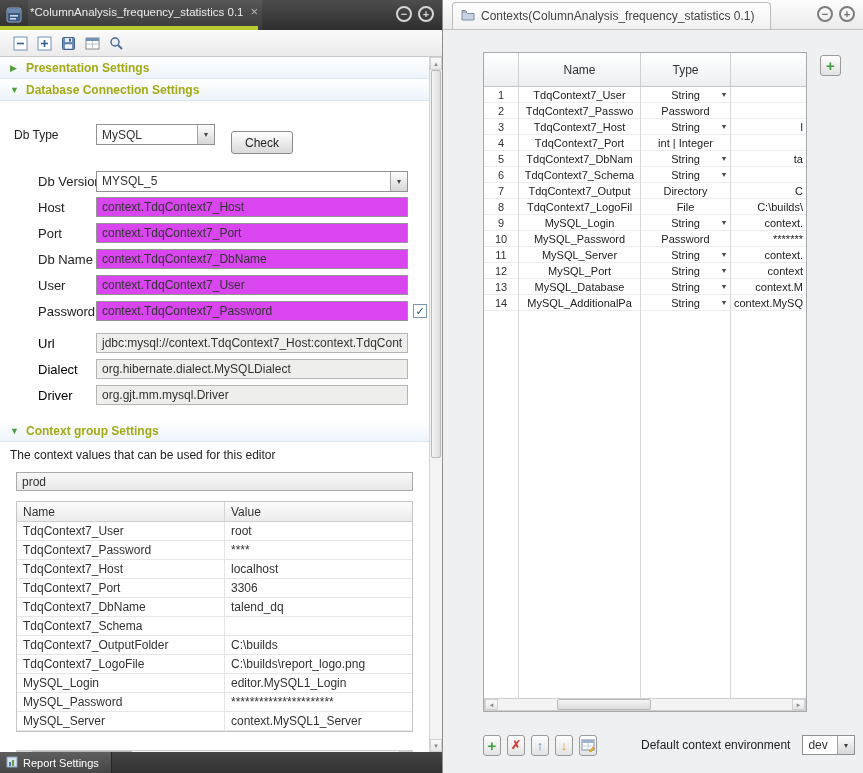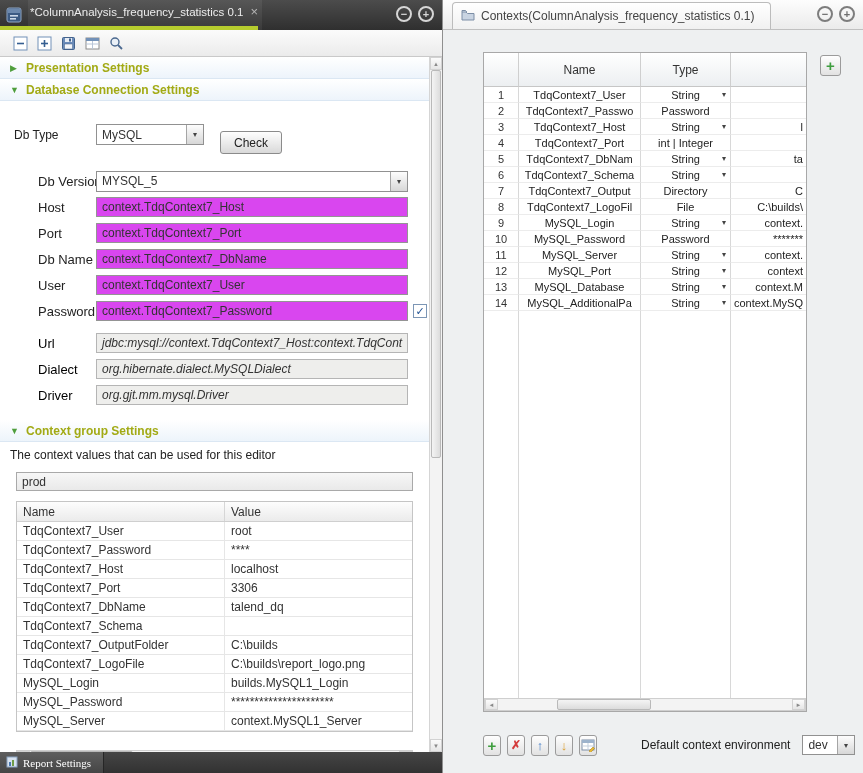--- a/index.html
+++ b/index.html
@@ -28,29 +28,29 @@
 
   .section-header { display:flex; align-items:center; gap:7px; height:22px; padding-left:10px; background:linear-gradient(#ffffff,#edf4fb); border-bottom:1px solid #dbe7f3; cursor:pointer; }
   .section-arrow { color:#4f9e3c; font-size:9px; width:9px; }
   .section-title { color:#a2aa15; font-weight:bold; font-size:12px; }
 
   .dbtype-row { display:flex; align-items:center; margin:14px 0 14px 14px; }
   .dbtype-label { width:82px; color:#222; }
   .combo { height:21px; border:1px solid #919191; background:#fff; display:flex; align-items:center; cursor:pointer; }
   .combo-text { flex:1; padding-left:5px; white-space:nowrap; overflow:hidden; }
   .combo-btn { width:17px; height:100%; border-left:1px solid #a5a5a5; background:linear-gradient(#fdfdfd,#d7d7d7); display:flex; align-items:center; justify-content:center; font-size:8px; color:#444; }
-  .combo.dbtype { width:108px; }
+  .combo.dbtype { width:119px; }
   .check-btn { margin-left:16px; height:23px; padding:0 13px; border:1px solid #8b8b8b; border-radius:3px; background:linear-gradient(#fefefe,#d9d9d9); font-size:12px; color:#222; cursor:pointer;margin-top:16px; }
 
   .form-row { display:flex; align-items:center; height:26px; padding-left:38px; }
   .form-row.gap-top { margin-top:6px; }
   .form-label { width:58px; color:#222; font-size:13px; white-space:nowrap; }
   .form-label.dim { color:#000000; }
   .field { width:312px; height:20px; border:1px solid #949494; background:#d946ef; display:flex; align-items:center; padding:0 5px; white-space:nowrap; overflow:hidden; font-size:12px; }
-  .field.disabled { background:#eeeeec; border-color:#b5b5b5;font-style:italic; }
+  .field.disabled { background:#eeeeec; border-color:#b5b5b5; }
   .combo.version { width:312px; }
   .checkbox { width:14px; height:14px; margin-left:5px; border:1px solid #7c96b5; background:#fff; color:#1d4f91; font-size:11px; line-height:12px; text-align:center; cursor:pointer; }
 
   .cg-desc { padding:6px 0 2px 10px; color:#222; }
   .group-box { margin:8px 16px 0 16px; height:19px; border:1px solid #a9a9a9; background:linear-gradient(#f7f7f7,#e9e9e9); display:flex; align-items:center; padding-left:5px; }
 
   .lp-table { margin:10px 16px 0 16px; border:1px solid #c5c5c5; font-size:12px; }
   .lpt-header { display:grid; grid-template-columns:208px 1fr; height:20px; background:linear-gradient(#fdfdfd,#ebebeb); border-bottom:1px solid #cfcfcf; }
   .lpt-header > div { display:flex; align-items:center; padding-left:6px; border-right:1px solid #d6d6d6; color:#333; }
   .lpt-header > div:last-child { border-right:none; }
@@ -65,21 +65,21 @@
   .hs-thumb { position:absolute; top:0; height:100%; background:linear-gradient(#f4f4f4,#dcdcdc); border:1px solid #b9b9b9; border-radius:2px; cursor:pointer; }
   .lp-hscroll { margin:18px 16px 0 16px; }
   .lp-hscroll .hs-thumb { left:0; width:28%; }
 
   .vscroll { width:13px; flex:0 0 13px; background:#f3f3f3; border-left:1px solid #d5d5d5; display:flex; flex-direction:column; }
   .vs-btn { height:13px; display:flex; align-items:center; justify-content:center; font-size:6px; color:#8a8a8a; background:linear-gradient(#fbfbfb,#e6e6e6); border:1px solid #d2d2d2; cursor:pointer; }
   .vs-track { flex:1; position:relative; }
   .vs-thumb { position:absolute; left:1px; right:1px; top:0; height:58%; background:linear-gradient(90deg,#f4f4f4,#dcdcdc); border:1px solid #b9b9b9; border-radius:2px; cursor:pointer; }
 
   .lp-bottombar { height:21px; flex:0 0 21px; background:linear-gradient(#454545,#323232); display:flex; align-items:stretch; }
-  .report-tab { display:flex; align-items:center; gap:5px; background:linear-gradient(#5e5e5e,#454545); color:#fff; font-size:11px; padding:0 12px 0 6px; border-right:1px solid #262626; cursor:pointer;font-family:Liberation Serif, serif; }
+  .report-tab { display:flex; align-items:center; gap:5px; background:linear-gradient(#5e5e5e,#454545); color:#fff; font-size:11px; padding:0 12px 0 6px; border-right:1px solid #262626; cursor:pointer; }
 
   
   .right-panel { flex:1; display:flex; flex-direction:column; background:#eef0f1; position:relative; }
   .rp-tabbar { height:30px; flex:0 0 30px; background:linear-gradient(#fdfdfd,#ebebeb); border-bottom:1px solid #c0c0c0; display:flex; align-items:flex-end; position:relative; }
   .rp-tab { height:27px; margin-left:9px; display:flex; align-items:center; gap:6px; padding:0 16px 0 8px; background:linear-gradient(#ffffff,#f1f1f1); border:1px solid #bcbcbc; border-bottom:none; border-radius:4px 4px 0 0; font-size:12px; color:#444; white-space:nowrap; cursor:pointer; }
   .rp-body { flex:1; position:relative; }
 
   .rp-table-wrap { position:absolute; left:40px; top:22px; width:324px; height:660px; background:#fff; border:1px solid #a8a8a8; display:flex; flex-direction:column; }
   .rp-grid { flex:1; display:grid; grid-template-columns:35px 122px 90px 1fr; grid-template-rows:34px repeat(14, 16px) 1fr; font-size:11px; overflow:hidden; }
   .rg-h { background:linear-gradient(#ffffff,#eceff1); border-bottom:1px solid #c6c6c6; border-right:1px solid #cfcfcf; display:flex; align-items:center; justify-content:center; font-size:12px; color:#333; }
@@ -284,21 +284,21 @@
           <div class="lpt-row">
               <div>TdqContext7_OutputFolder</div>
               <div>C:\builds</div>
             </div>
           <div class="lpt-row">
               <div>TdqContext7_LogoFile</div>
               <div>C:\builds\report_logo.png</div>
             </div>
           <div class="lpt-row">
               <div>MySQL_Login</div>
-              <div>builds.MySQL1_Login</div>
+              <div>editor.MySQL1_Login</div>
             </div>
           <div class="lpt-row">
               <div>MySQL_Password</div>
               <div>**********************</div>
             </div>
           <div class="lpt-row">
               <div>MySQL_Server</div>
               <div>context.MySQL1_Server</div>
             </div>
         </div>

